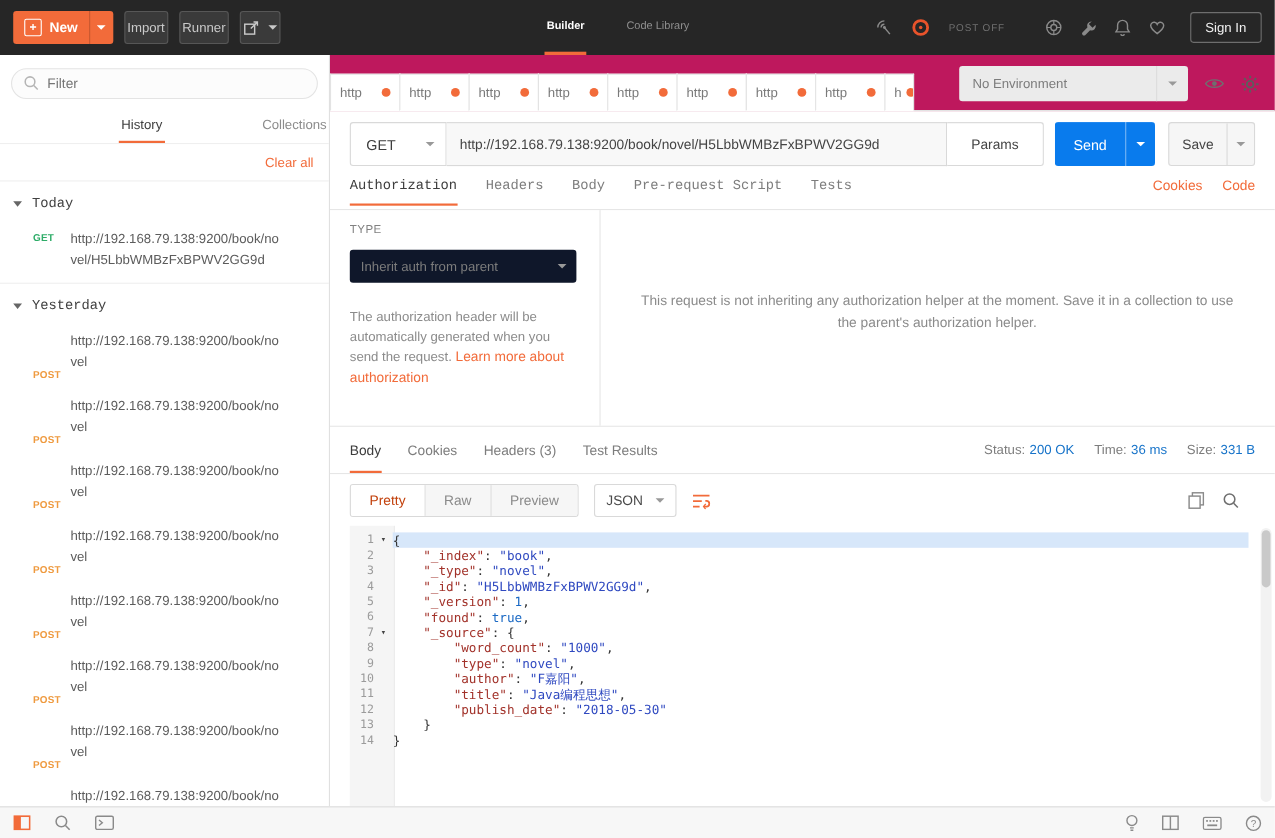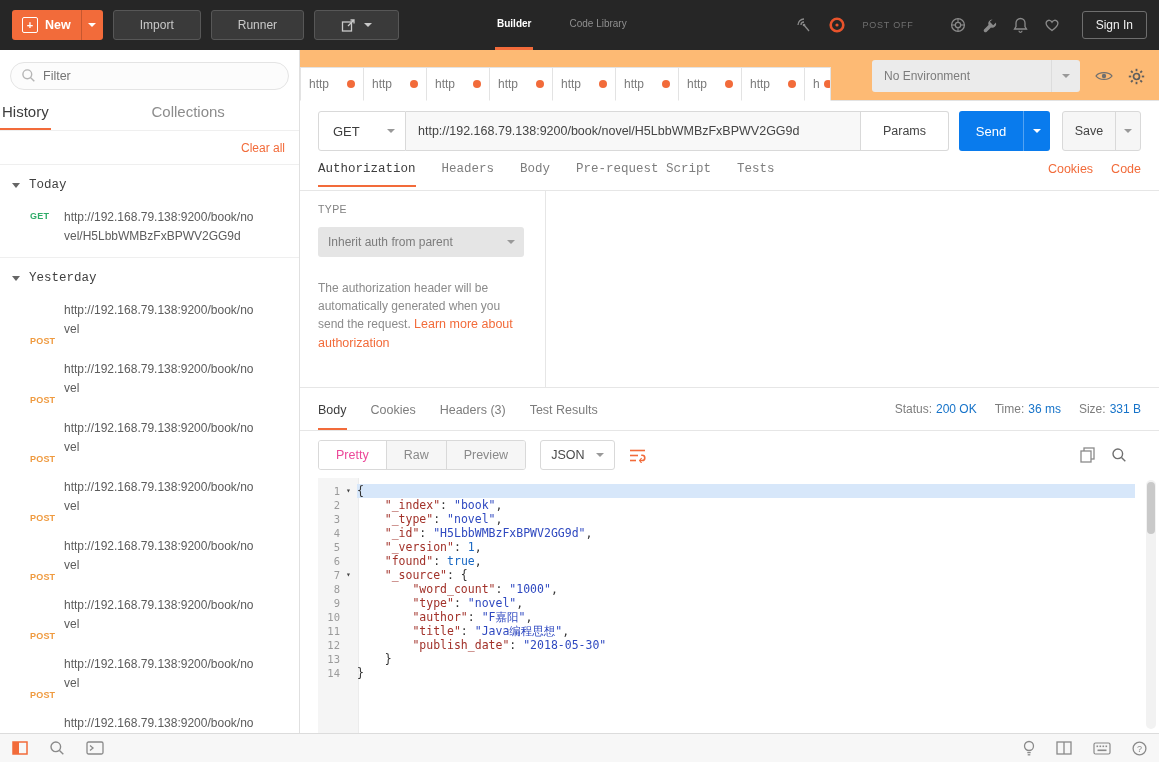--- a/index.html
+++ b/index.html
@@ -7,53 +7,53 @@
   .caret{width:0;height:0;border-left:4px solid transparent;border-right:4px solid transparent;border-top:4px solid #fff;display:inline-block;}
   .caret.gray{border-top-color:#999;}
   .caret.dim{border-top-color:#c9c9c9;}
 
   
   .topbar{position:absolute;top:0;left:0;right:0;height:50px;background:#262626;display:flex;align-items:center;}
   .btn-new{margin-left:12px;height:30px;display:flex;align-items:stretch;background:#f26b3a;border-radius:3px;overflow:hidden;color:#fff;cursor:pointer;}
   .btn-new-main{display:flex;align-items:center;padding:0 10px;gap:7px;font-size:12.5px;font-weight:bold;}
   .plus-box{width:14px;height:14px;border:1.5px solid #fff;border-radius:2px;display:flex;align-items:center;justify-content:center;font-size:11px;font-weight:bold;line-height:1;}
   .btn-new-caret{width:21px;display:flex;align-items:center;justify-content:center;border-left:1px solid rgba(0,0,0,.18);}
-  .btn-dark{margin-left:10px;height:30px;display:flex;align-items:center;gap:8px;padding:0 26px;background:#3a3a3a;border:1px solid #575757;border-radius:3px;color:#c9c9c9;font-size:12px;box-sizing:border-box;cursor:pointer;}
+  .btn-dark{margin-left:10px;height:30px;display:flex;align-items:center;gap:8px;padding:0 2px;background:#3a3a3a;border:1px solid #575757;border-radius:3px;color:#c9c9c9;font-size:12px;box-sizing:border-box;cursor:pointer;}
   .top-center{position:absolute;left:495px;top:0;height:50px;display:flex;gap:34px;}
   .top-tab{display:flex;align-items:center;color:#8f8f8f;font-size:10px;height:100%;border-bottom:3px solid transparent;padding:0 2px;box-sizing:border-box;cursor:pointer;}
   .top-tab.active{color:#fff;border-bottom-color:#f26b3a;font-weight:bold;}
   .top-right{position:absolute;right:12px;top:0;height:50px;display:flex;align-items:center;gap:16px;}
   .sync-label{font-size:9px;color:#707070;letter-spacing:.8px;}
   .ml20{margin-left:20px;}
   .btn-signin{border:1px solid #6e6e6e;border-radius:3px;color:#f0f0f0;font-size:12px;padding:6px 13px;margin-left:6px;cursor:pointer;}
 
   
   .sidebar{position:absolute;top:50px;left:0;width:300px;bottom:29px;background:#fff;border-right:1px solid #e0e0e0;box-sizing:border-box;overflow:hidden;}
   .filter-wrap{position:relative;margin:12px 10px 8px;}
   .filter-input{width:100%;box-sizing:border-box;height:28px;border:1px solid #e4e4e4;border-radius:14px;background:#fcfcfc;padding:0 10px 0 32px;font-size:12.5px;color:#777;outline:none;font-family:"Liberation Sans",sans-serif;}
   .filter-icon{position:absolute;left:11px;top:6px;}
   .side-tabs{display:flex;height:32px;border-bottom:1px solid #efefef;}
-  .side-tab{flex:1;display:flex;justify-content:flex-start;align-items:flex-end;font-size:15px;color:#8c8c8c;cursor:pointer;}
+  .side-tab{flex:1;display:flex;justify-content:flex-end;align-items:flex-end;font-size:12px;color:#8c8c8c;cursor:pointer;}
   .side-tab span{padding:0 2px 8px;border-bottom:2px solid transparent;}
   .side-tab.active{color:#3d3d3d;}
   .side-tab.active span{border-bottom-color:#f26b3a;}
   .clear-row{height:33px;display:flex;align-items:center;justify-content:flex-end;padding-right:14px;border-bottom:1px solid #efefef;}
   .clear-link{color:#f26b3a;font-size:12px;cursor:pointer;}
   .hist-section{border-bottom:1px solid #efefef;padding-bottom:5px;}
   .hist-header{display:flex;align-items:center;gap:9px;padding:13px 12px 9px;font-size:12.5px;color:#404040;cursor:pointer;font-family:Liberation Mono, monospace;}
   .tri{width:0;height:0;border-left:4px solid transparent;border-right:4px solid transparent;border-top:5px solid #666;}
   .hist-item{display:flex;padding:7px 12px 7px 30px;cursor:pointer;}
   .method{width:34px;flex:none;font-size:9px;font-weight:bold;padding-top:3px;letter-spacing:.2px;}
   .method-get{color:#2eac68;}
   .method-post{color:#ef9a3f;margin-top:32px;}
   .hist-url{flex:none;width:193px;font-size:12px;color:#5c5c5c;line-height:1.55;word-break:break-all;}
 
   
   .main{position:absolute;top:50px;left:300px;right:0;bottom:29px;background:#fff;}
-  .upper-strip{position:absolute;top:0;left:0;right:0;height:51px;background:#fdba74;border-bottom:1px solid #e3e3e3;box-sizing:border-box;}
+  .upper-strip{position:absolute;top:0;left:0;right:0;height:51px;background:#be185d;border-bottom:1px solid #e3e3e3;box-sizing:border-box;}
   .open-tabs{position:absolute;left:0;bottom:-1px;display:flex;align-items:flex-end;}
   .req-tab{width:64px;height:34px;box-sizing:border-box;background:#fff;border:1px solid #e3e3e3;border-bottom:1px solid #fff;margin-right:-1px;display:flex;align-items:center;justify-content:space-between;padding:0 8px;font-size:12px;color:#7a7a7a;cursor:pointer;}
   .req-tab.partial{width:27px;overflow:hidden;padding-right:0;}
   .tab-dot{width:8px;height:8px;border-radius:50%;background:#f26b3a;flex:none;margin-left:4px;}
   .env-cluster{position:absolute;right:14px;top:10px;display:flex;align-items:center;gap:15px;}
   .env-select{width:208px;height:32px;background:#ebebeb;border-radius:3px;display:flex;align-items:center;box-sizing:border-box;cursor:pointer;}
   .env-label{flex:1;padding-left:12px;font-size:12px;color:#7c7c7c;}
   .env-caret{width:28px;height:100%;display:flex;align-items:center;justify-content:center;border-left:1px solid #dcdcdc;}
 
   .req-bar{position:absolute;top:61px;left:18px;right:18px;height:40px;display:flex;}
@@ -70,41 +70,41 @@
   .req-tabs-row{position:absolute;top:112px;left:0;right:0;height:29px;border-bottom:1px solid #e6e6e6;display:flex;align-items:flex-start;padding:0 18px;box-sizing:border-box;}
   .req-tabs{display:flex;gap:26px;font-family:Liberation Mono, monospace;}
   .req-tab-link{font-size:12.5px;color:#7d7d7d;padding-bottom:9px;border-bottom:2px solid transparent;cursor:pointer;}
   .req-tab-link.active{color:#3d3d3d;border-bottom-color:#f26b3a;}
   .req-links{margin-left:auto;display:flex;gap:18px;}
   .orange-link{color:#f26b3a;font-size:12.5px;cursor:pointer;}
 
   .auth-panel{position:absolute;top:141px;left:0;right:0;height:197px;border-bottom:1px solid #e6e6e6;box-sizing:border-box;}
   .auth-left{position:absolute;left:18px;top:0;width:212px;}
   .type-label{margin-top:12px;font-size:10.5px;color:#818181;letter-spacing:.4px;}
-  .auth-select{margin-top:12px;height:30px;background:#e5e5e5;border-radius:3px;display:flex;align-items:center;width:206px;cursor:pointer;}
+  .auth-select{margin-top:12px;height:30px;background:#0f172a;border-radius:3px;display:flex;align-items:center;width:206px;cursor:pointer;}
   .auth-select-label{flex:1;padding-left:10px;font-size:12px;color:#7c7c7c;}
   .auth-select-caret{width:26px;display:flex;align-items:center;justify-content:center;}
   .auth-desc{margin-top:22px;font-size:12px;color:#8b8b8b;line-height:1.5;width:205px;}
   .auth-divider{position:absolute;left:245px;top:0;bottom:0;width:1px;background:#e6e6e6;}
   .auth-notice{position:absolute;left:245px;right:0;top:72px;display:flex;justify-content:center;}
   .auth-notice-text{width:545px;text-align:center;font-size:12.5px;color:#8b8b8b;line-height:1.6;}
 
   .resp-header{position:absolute;top:338px;left:0;right:0;height:43px;border-bottom:1px solid #e6e6e6;box-sizing:border-box;}
   .resp-tabs{position:absolute;left:18px;bottom:0;display:flex;gap:24px;}
   .resp-tab{font-size:12.5px;color:#7d7d7d;padding-bottom:11px;border-bottom:2px solid transparent;cursor:pointer;}
   .resp-tab.active{color:#3d3d3d;border-bottom-color:#f26b3a;}
   .resp-meta{position:absolute;right:18px;top:14px;display:flex;gap:18px;font-size:12px;}
   .meta-label{color:#7d7d7d;}
   .meta-value{color:#1673c9;margin-left:4px;}
 
   .view-controls{position:absolute;top:390px;left:18px;right:18px;height:30px;display:flex;align-items:center;}
   .segmented{display:flex;border:1px solid #d9d9d9;border-radius:3px;overflow:hidden;height:30px;box-sizing:border-box;}
   .segment{display:flex;align-items:center;justify-content:center;font-size:12.5px;color:#8a8a8a;background:#f6f6f6;padding:0 17px;border-right:1px solid #d9d9d9;cursor:pointer;}
   .segment:last-child{border-right:none;}
-  .segment.active{background:#fff;color:#ec4899;}
+  .segment.active{background:#fff;color:#c2410c;}
   .json-select{margin-left:14px;height:30px;border:1px solid #d9d9d9;border-radius:3px;display:flex;align-items:center;padding:0 10px;gap:12px;font-size:12.5px;color:#4a4a4a;background:#fff;box-sizing:border-box;cursor:pointer;}
   .wrap-btn{margin-left:14px;display:flex;align-items:center;cursor:pointer;}
   .vc-right{margin-left:auto;display:flex;gap:16px;align-items:center;margin-right:14px;}
 
   .code-area{position:absolute;top:428px;left:18px;right:24px;bottom:0;font-family:"DejaVu Sans Mono","Liberation Mono",monospace;font-size:11.5px;padding-top:6px;box-sizing:border-box;}
   .code-area::before{content:"";position:absolute;left:0;top:0;bottom:0;width:40px;background:#f5f5f5;border-right:1px solid #ececec;}
   .code-line{position:relative;display:flex;height:14px;line-height:14px;}
   .ln{width:22px;flex:none;text-align:right;color:#9b9b9b;font-size:10.5px;}
   .fold{width:17px;flex:none;text-align:center;color:#444;font-size:8px;line-height:14px;cursor:pointer;}
   .code-text{flex:1;white-space:pre;color:#333;}
@@ -406,20 +406,23 @@
           <span class="auth-select-caret">
               <span class="caret gray"></span>
             </span>
         </div>
         <div class="auth-desc">
           <span>The authorization header will be automatically generated when you send the request.</span>
           <span class="orange-link">Learn more about authorization</span>
         </div>
       </div>
       <div class="auth-divider"></div>
+      <div class="auth-notice">
+        <div class="auth-notice-text">This request is not inheriting any authorization helper at the moment. Save it in a collection to use the parent's authorization helper.</div>
+      </div>
     </div>
 
     <div class="resp-header">
       <div class="resp-tabs">
         <span class="resp-tab active">Body</span>
         <span class="resp-tab">Cookies</span>
         <span class="resp-tab">Headers (3)</span>
         <span class="resp-tab">Test Results</span>
       </div>
       <div class="resp-meta">

